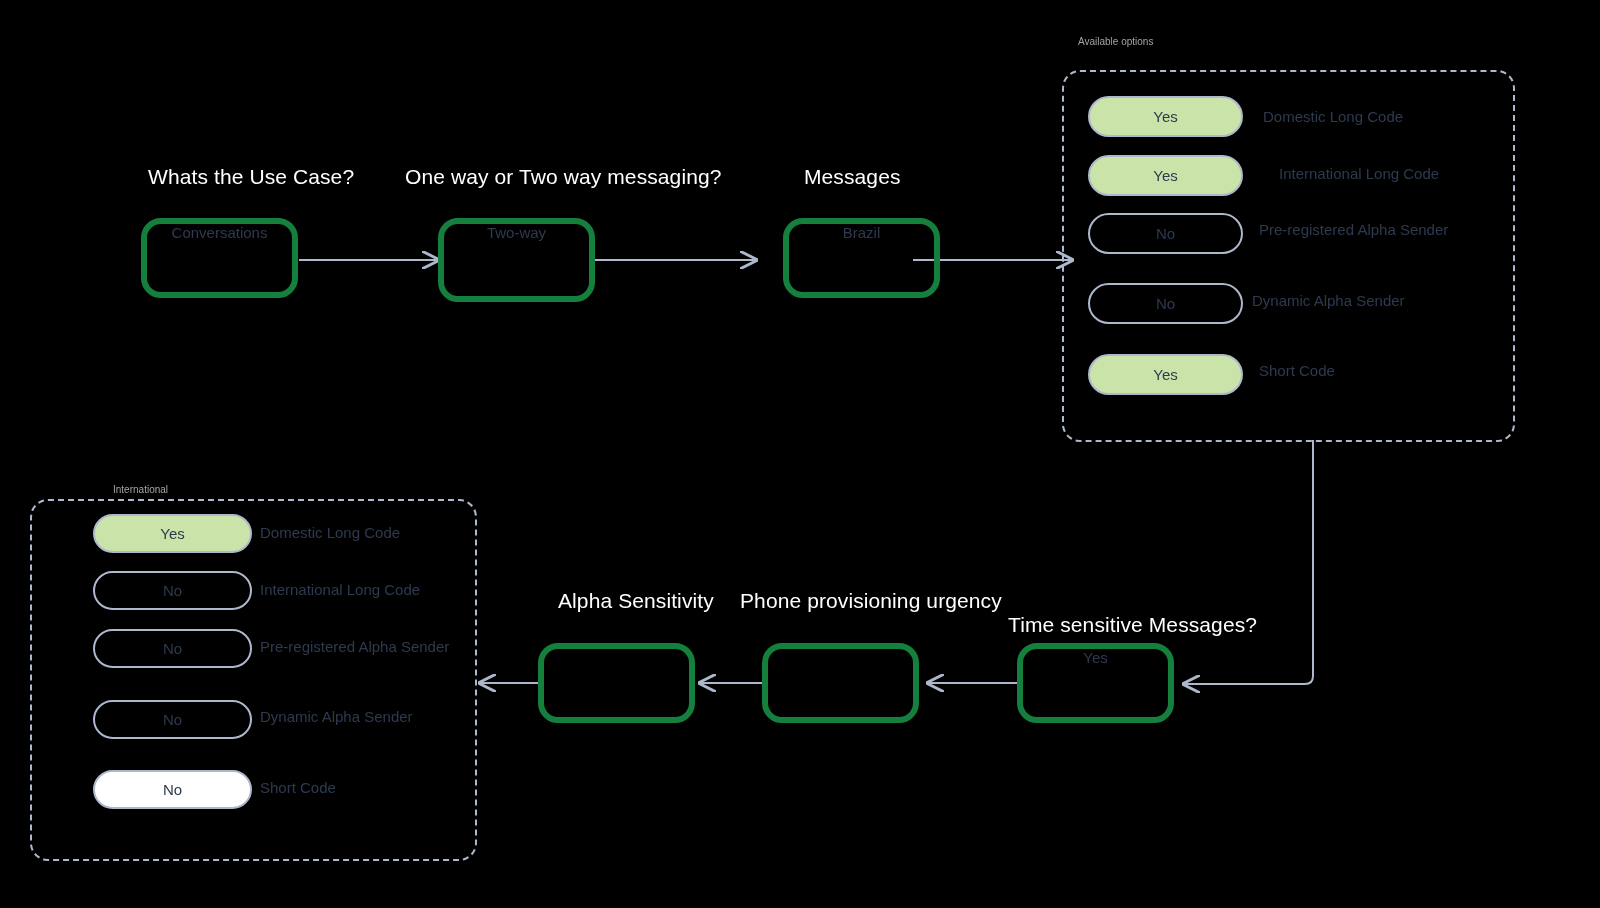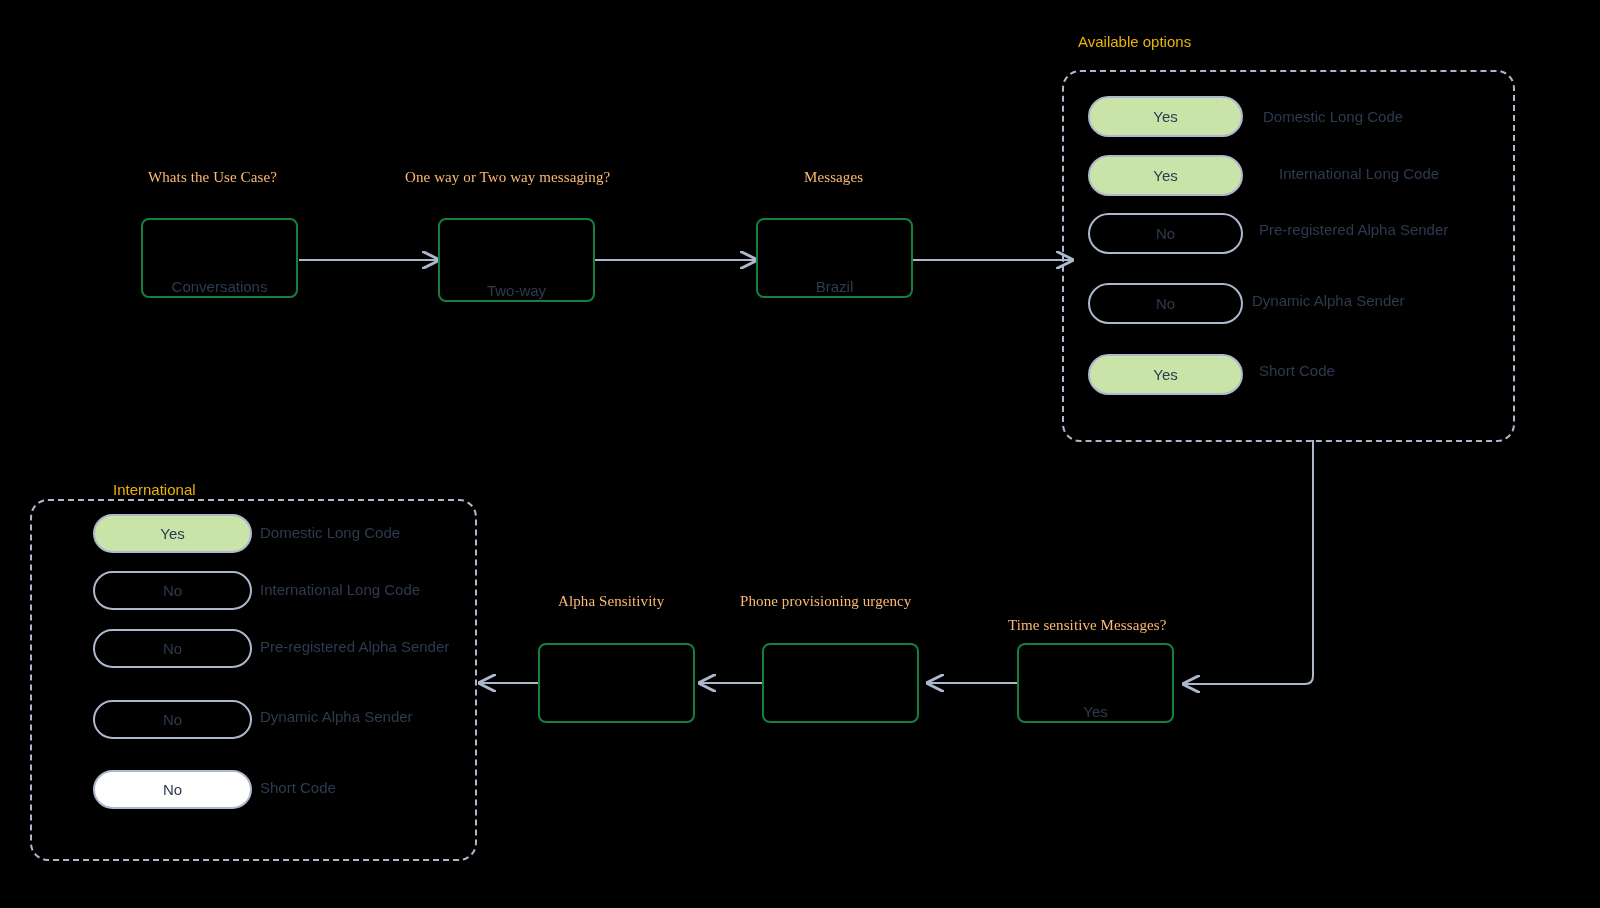--- a/index.html
+++ b/index.html
@@ -12,45 +12,44 @@
     width: 1600px;
     height: 908px;
     background: #000000;
     font-family: "Liberation Sans", sans-serif;
     overflow: hidden;
   }
 
   
   .node-label {
     position: absolute;
-    color: #fdba74;
-    font-size: 15px;
+    color: #ffffff;
+    font-size: 21px;
     line-height: 18px;
     white-space: nowrap;
     letter-spacing: .1px;
-    font-family: Liberation Serif, serif;
   }
   .panel-title {
     position: absolute;
-    color: #eab308;
-    font-size: 15px;
+    color: #a3a3a3;
+    font-size: 10px;
     line-height: 18px;
     white-space: nowrap;
     z-index: 6;
   }
 
   
   .box {
     position: absolute;
-    border: 2px solid #15803d;
-    border-radius: 8px;
+    border: 6px solid #15803d;
+    border-radius: 20px;
     background: transparent;
     box-sizing: border-box;
     display: flex;
-    align-items: flex-end;
+    align-items: flex-start;
     justify-content: center;
   }
   .box-text {
     color: #2e3a4f;
     font-size: 15px;
     line-height: 18px;
     white-space: nowrap;
   }
 
   
@@ -126,21 +125,21 @@
   <div class="node-label" style="left:148px; top:168px;">Whats the Use Case?</div>
   <div class="node-label" style="left:405px; top:168px;">One way or Two way messaging?</div>
   <div class="node-label" style="left:804px; top:168px;">Messages</div>
 
   <div class="box" style="left:141px; top:218px; width:157px; height:80px;">
     <span class="box-text">Conversations</span>
   </div>
   <div class="box" style="left:438px; top:218px; width:157px; height:84px;">
     <span class="box-text">Two-way</span>
   </div>
-  <div class="box" style="left:756px; top:218px; width:157px; height:80px;">
+  <div class="box" style="left:783px; top:218px; width:157px; height:80px;">
     <span class="box-text">Brazil</span>
   </div>
 
   <div class="panel-title" style="left:1078px; top:33px;">Available options</div>
 
   <div class="dashed-panel" style="left:1062px; top:70px; width:453px; height:372px;"></div>
 
   <div class="pill yes" style="left:1088px; top:96px; width:155px; height:41px;">
     <span class="pill-text">Yes</span>
   </div>

